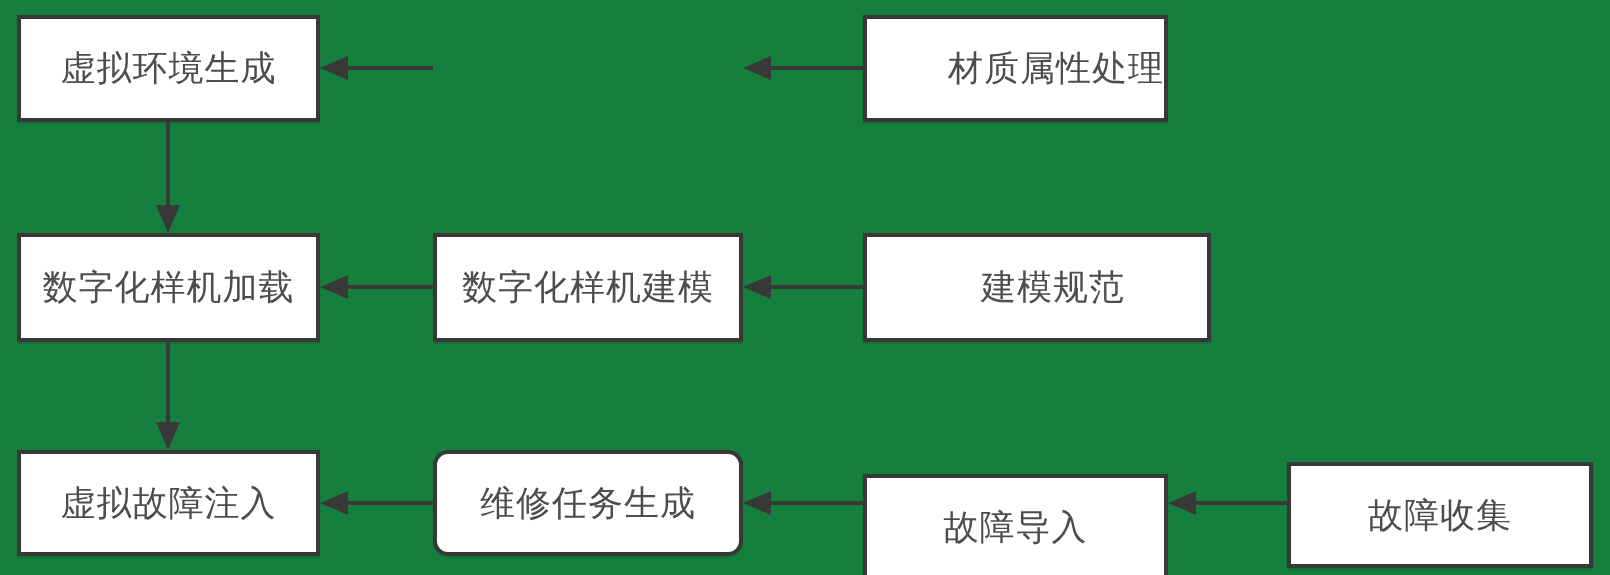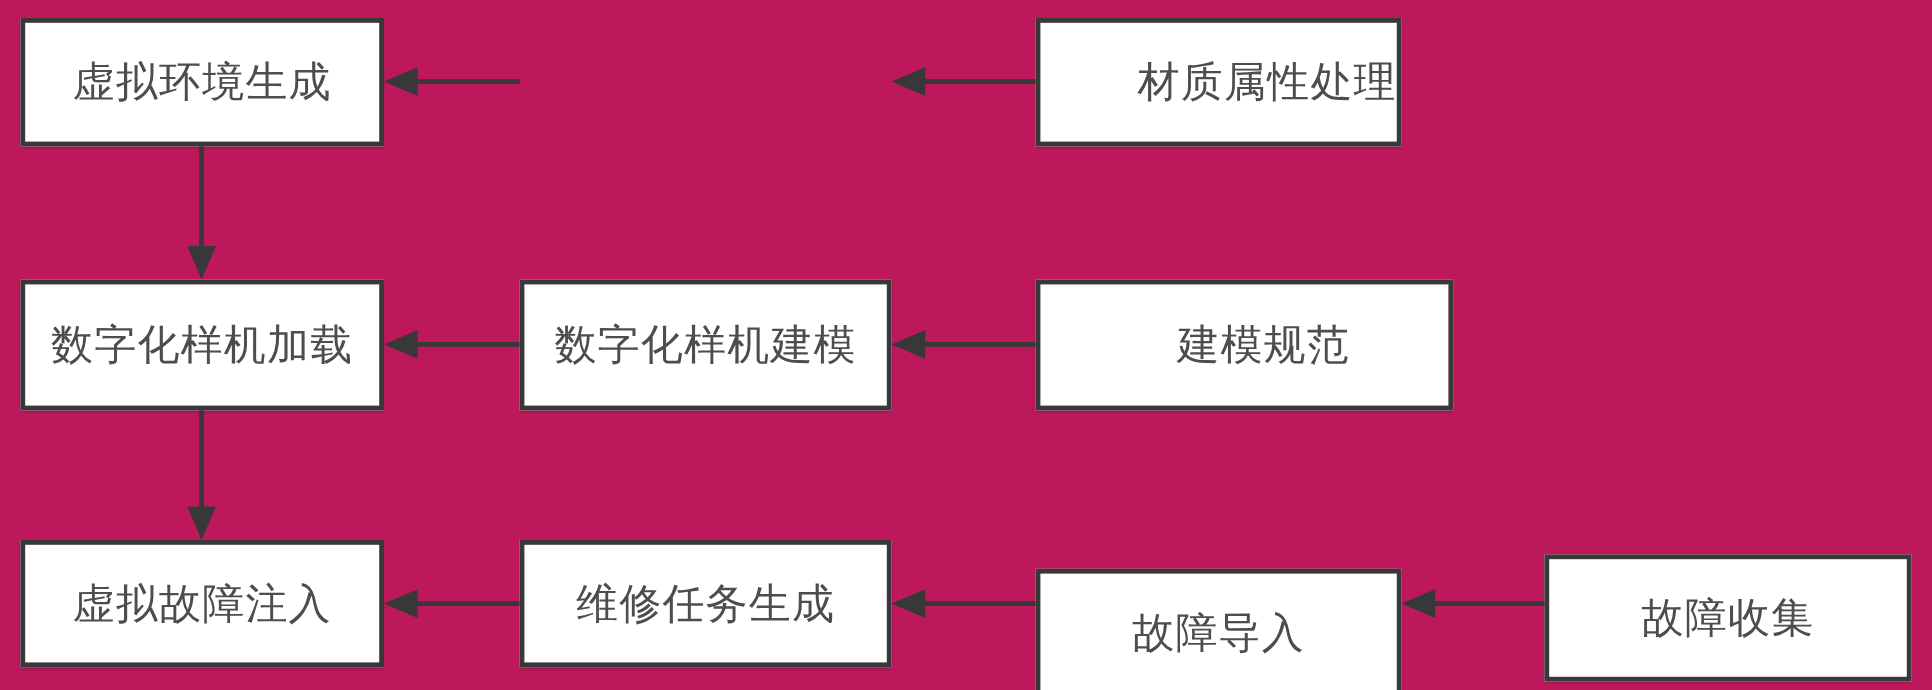--- a/index.html
+++ b/index.html
@@ -5,21 +5,21 @@
   html, body {
     margin: 0;
     padding: 0;
     background: #fdfdfd;
     font-family: "Liberation Sans", "DejaVu Sans", sans-serif;
   }
   .canvas {
     position: relative;
     width: 1610px;
     height: 575px;
-    background: #be185d;
+    background: #15803d;
     overflow: hidden;
   }
   
   .node {
     position: absolute;
     box-sizing: border-box;
     background: #ffffff;
     border: 4px solid #383838;
     display: flex;
     align-items: center;
@@ -35,21 +35,21 @@
   
   #n-virtual-env        { left: 17px;   top: 15px;  width: 303px; height: 107px; }
   #n-baking             { left: 433px;  top: 15px;  width: 310px; height: 107px; }
   #n-material           { left: 863px;  top: 15px;  width: 305px; height: 107px; justify-content: flex-end; }
   
   #n-proto-loading      { left: 17px;   top: 233px; width: 303px; height: 109px; }
   #n-proto-modeling     { left: 433px;  top: 233px; width: 310px; height: 109px; }
   #n-modeling-spec      { left: 863px;  top: 233px; width: 348px; height: 109px; padding-left: 32px; }
   
   #n-fault-injection    { left: 17px;   top: 450px; width: 303px; height: 106px; }
-  #n-task-generation    { left: 433px;  top: 450px; width: 310px; height: 106px; }
+  #n-task-generation    { left: 433px;  top: 450px; width: 310px; height: 106px; border-radius: 15px; }
   #n-fault-import       { left: 863px;  top: 450px; width: 305px; height: 106px; margin-top: 24px; }
   #n-fault-collection   { left: 1287px; top: 450px; width: 306px; height: 106px; margin-top: 12px; }
 
   
   .arrow-h { position: absolute; height: 24px; }
   .arrow-h .shaft {
     position: absolute;
     left: 22px; right: 0;
     top: 10px; height: 4px;
     background: #383838;

